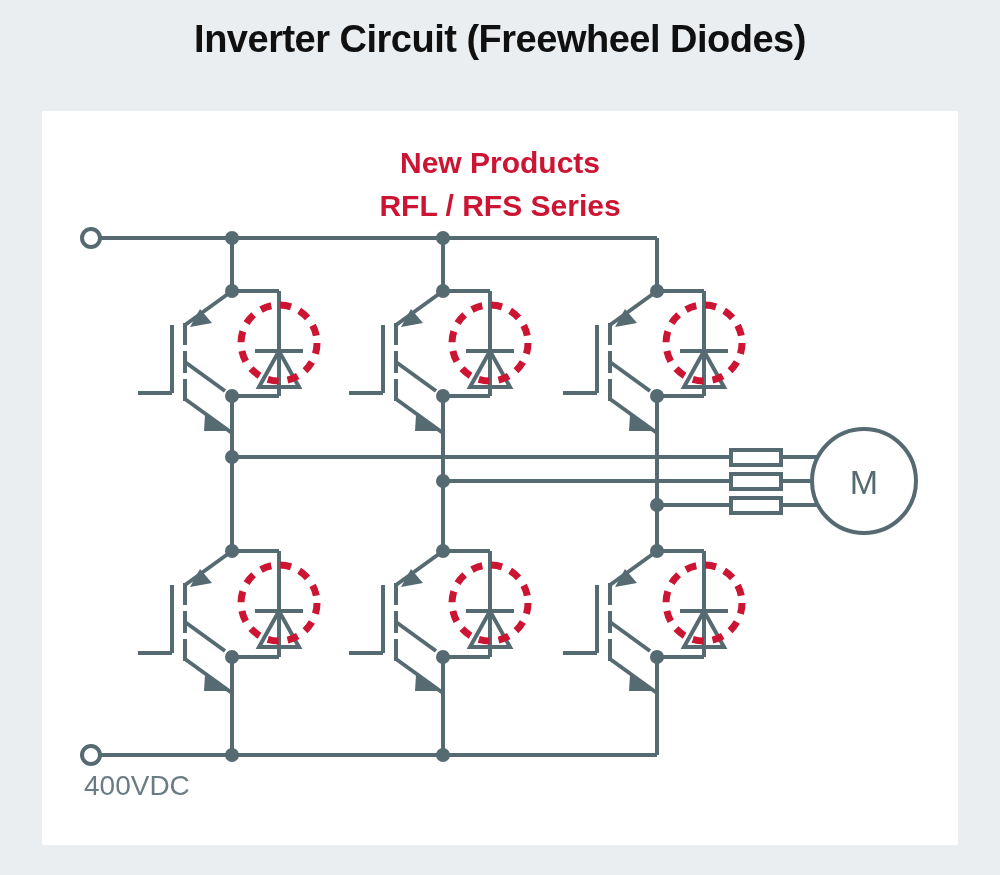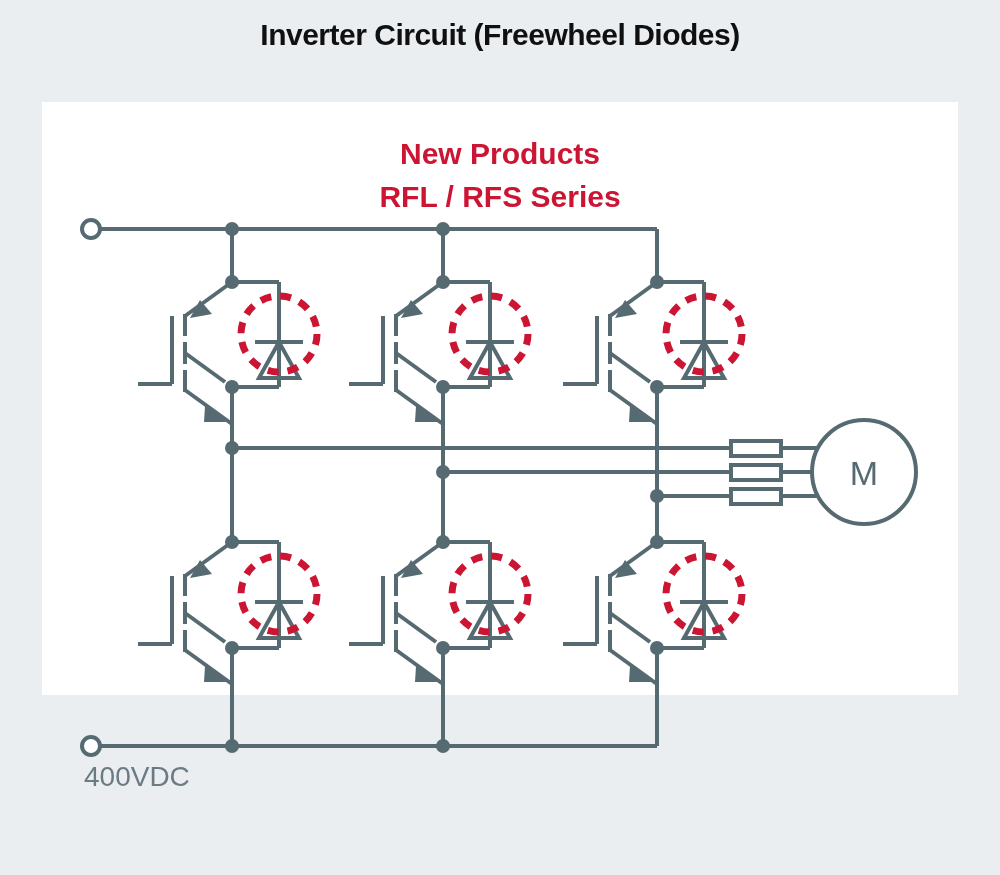--- a/index.html
+++ b/index.html
@@ -18,32 +18,32 @@
     position: relative;
     width: 1000px;
     height: 875px;
   }
   #page-title {
     position: absolute;
     left: 0;
     top: 20px;
     width: 1000px;
     text-align: center;
-    font-size: 30px;
+    font-size: 38px;
     font-weight: bold;
     color: #101010;
     letter-spacing: -0.5px;
     line-height: 1.0;
   }
   #panel {
     position: absolute;
     left: 42px;
-    top: 102px;
+    top: 111px;
     width: 916px;
-    height: 593px;
+    height: 734px;
     background: #ffffff;
   }
   #canvas {
     position: absolute;
     left: 0;
     top: 0;
   }
   .hdr {
     font-weight: bold;
   }

